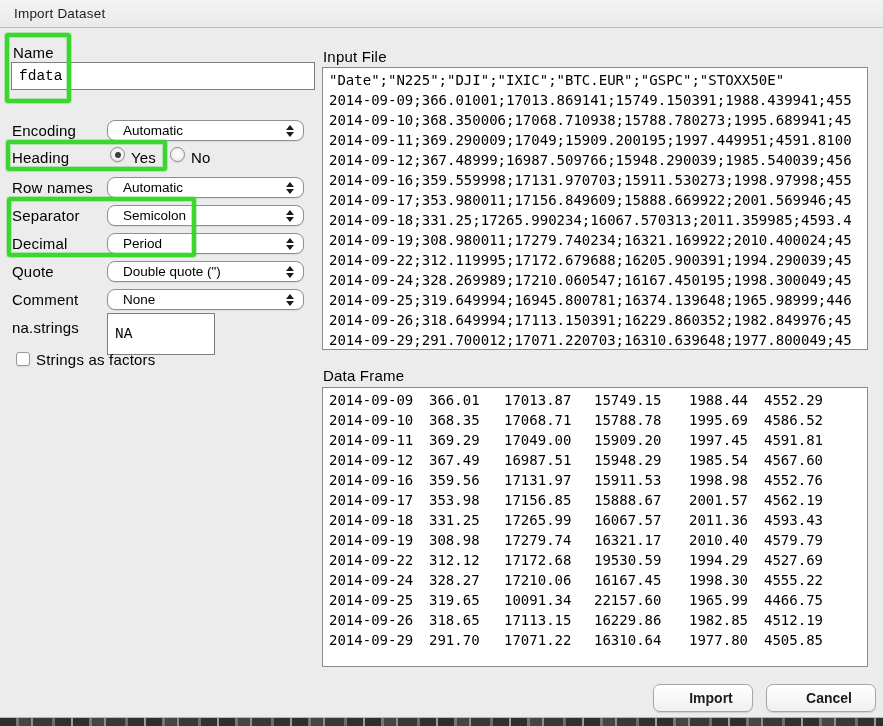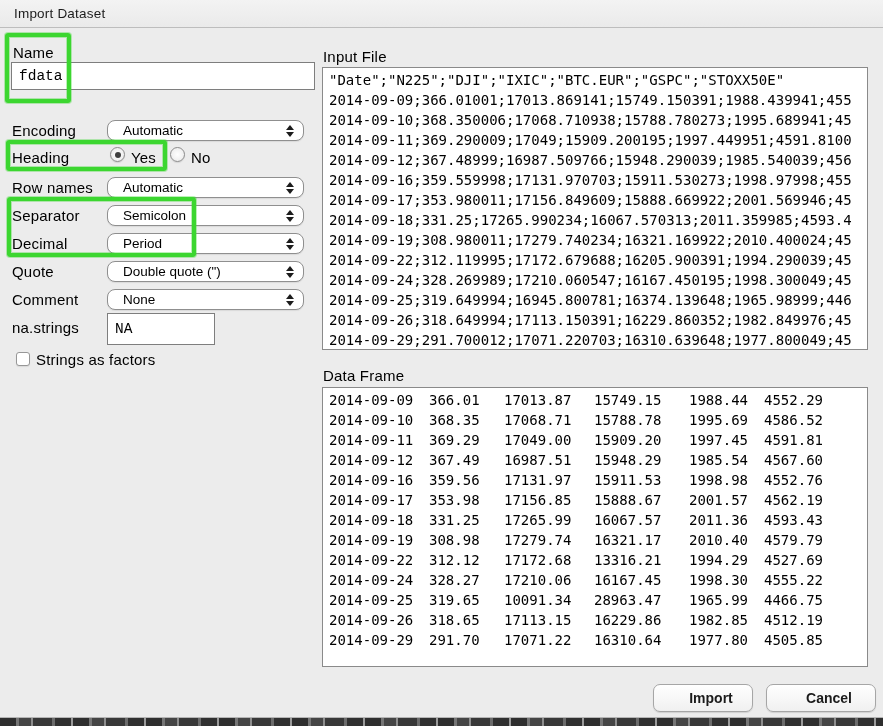--- a/index.html
+++ b/index.html
@@ -167,21 +167,21 @@
 <div class="lbl" style="left:12px; top:291px;">Comment</div>
 <div class="dropdown" style="left:107px; top:289px;">
   <span>None</span>
   <span class="stepper">
       <span class="up"></span>
       <span class="down"></span>
     </span>
 </div>
 
 <div class="lbl" style="left:12px; top:319px;">na.strings</div>
-<div class="textfield" style="left:107px; top:313px; width:108px; height:32px;">
+<div class="textfield" style="left:107px; top:313px; width:108px; height:42px;">
   <span>NA</span>
 </div>
 
 <div class="checkbox" style="left:16px; top:352px;"></div>
 <div class="lbl" style="left:36px; top:351px;">Strings as factors</div>
 
 <div class="hl" style="left:5px; top:33px; width:66px; height:70px;"></div>
 <div class="hl" style="left:6px; top:140px; width:161px; height:31px;"></div>
 <div class="hl" style="left:7px; top:197px; width:189px; height:60px;"></div>
 
@@ -277,39 +277,39 @@
         <span>17279.74</span>
         <span>16321.17</span>
         <span>2010.40</span>
         <span>4579.79</span>
       </div>
 
       <div class="df-row">
         <span>2014-09-22</span>
         <span>312.12</span>
         <span>17172.68</span>
-        <span>13316.21</span>
+        <span>19530.59</span>
         <span>1994.29</span>
         <span>4527.69</span>
       </div>
 
       <div class="df-row">
         <span>2014-09-24</span>
         <span>328.27</span>
         <span>17210.06</span>
         <span>16167.45</span>
         <span>1998.30</span>
         <span>4555.22</span>
       </div>
 
       <div class="df-row">
         <span>2014-09-25</span>
         <span>319.65</span>
         <span>10091.34</span>
-        <span>28963.47</span>
+        <span>22157.60</span>
         <span>1965.99</span>
         <span>4466.75</span>
       </div>
 
       <div class="df-row">
         <span>2014-09-26</span>
         <span>318.65</span>
         <span>17113.15</span>
         <span>16229.86</span>
         <span>1982.85</span>

